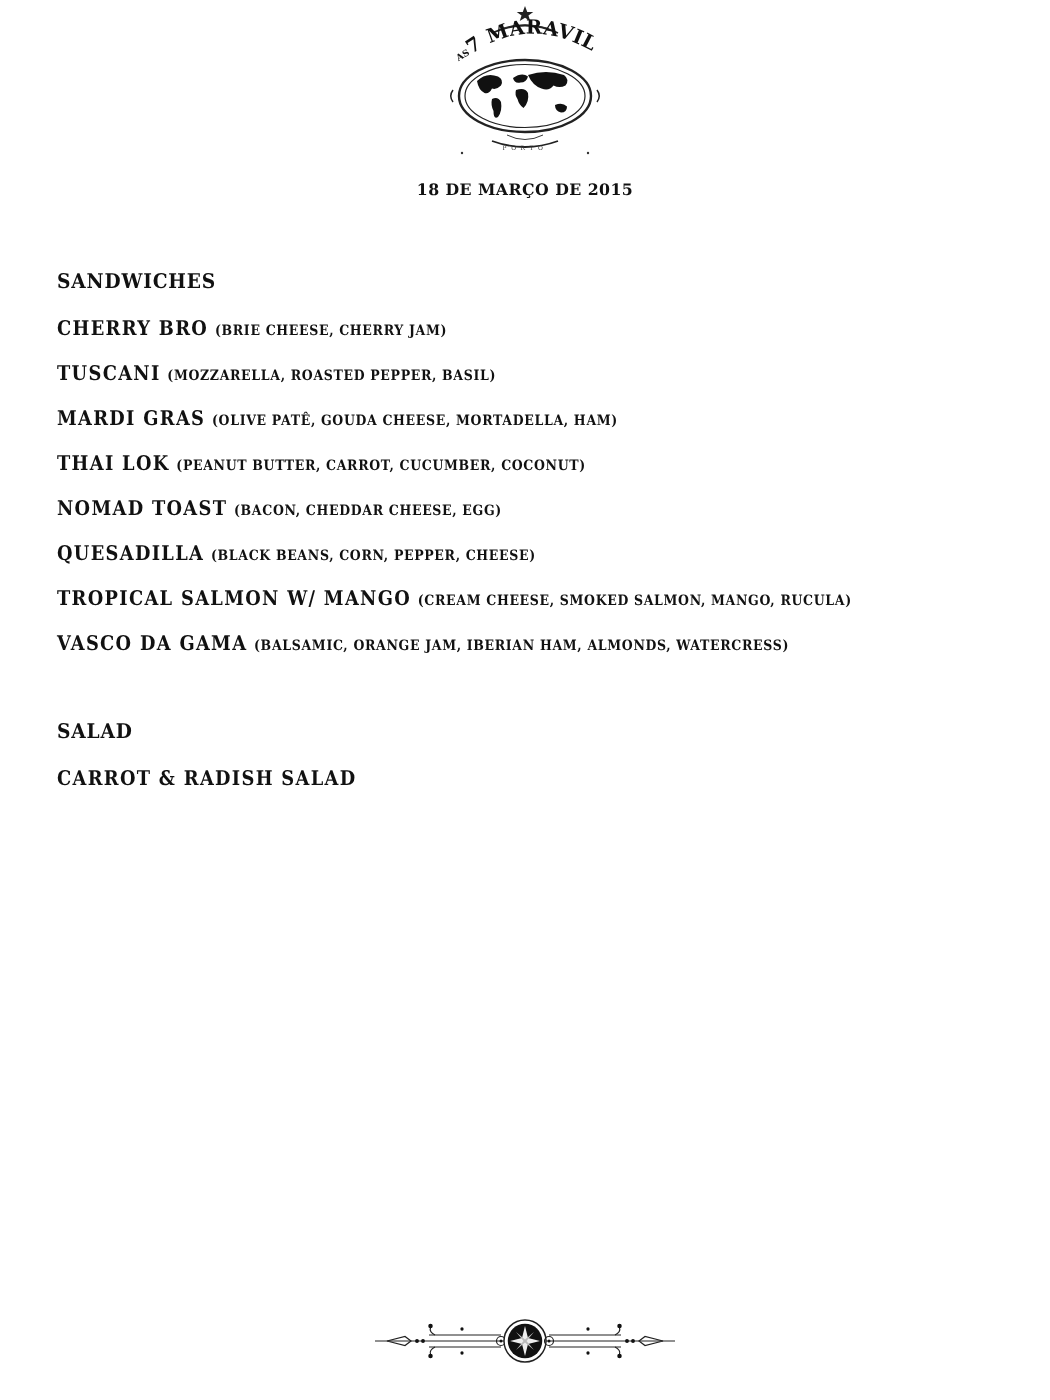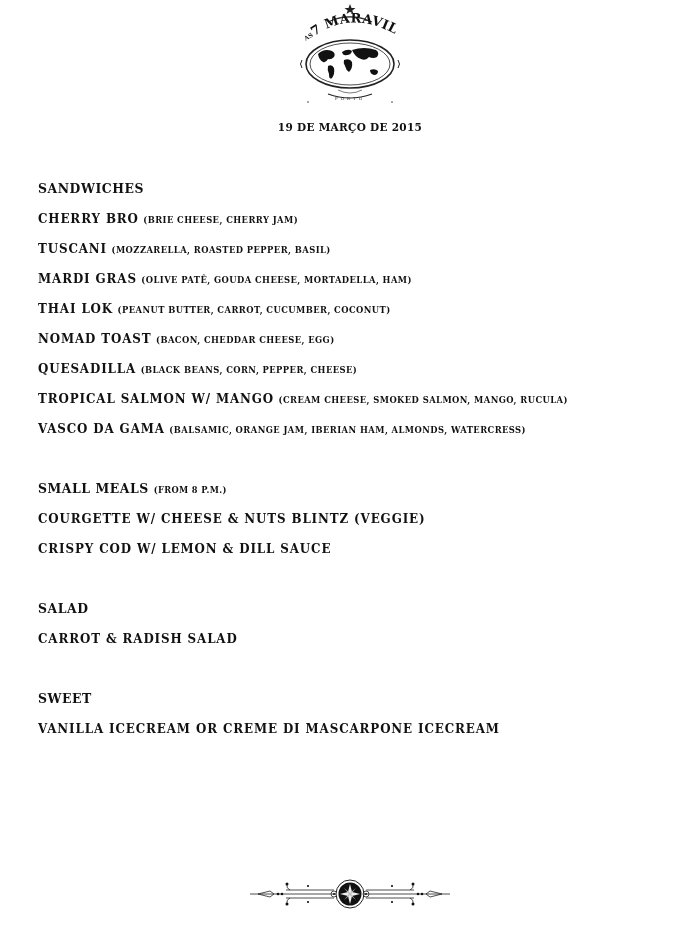--- a/index.html
+++ b/index.html
@@ -113,21 +113,21 @@
     <path d="M72 68 q5 -2 8 1 q0 4 -4 4 q-4 -1 -4 -5 z" fill="#111"></path>
 
     <path d="M30 92 Q52 100 74 92" fill="none" stroke="#222" stroke-width="1.2"></path>
     <path d="M40 88 q12 6 24 0" fill="none" stroke="#222" stroke-width="0.6"></path>
     <text x="52" y="98" text-anchor="middle" font-family="DejaVu Serif, serif" font-size="4" fill="#333" letter-spacing="3">PORTO</text>
     <circle cx="10" cy="100" r="0.8" fill="#333"></circle>
     <circle cx="94" cy="100" r="0.8" fill="#333"></circle>
   </svg>
 </div>
 
-<div class="date">19 DE MARÇO DE 2015</div>
+<div class="date">18 DE MARÇO DE 2015</div>
 
 <div class="menu">
 
 
   <div class="section">
     <div class="section-title">
       <span>SANDWICHES</span>
     </div>
     <div class="item">
       <span class="item-name">CHERRY BRO</span>
@@ -156,50 +156,30 @@
     <div class="item">
       <span class="item-name">TROPICAL SALMON W/ MANGO</span>
       <span class="item-desc">(CREAM CHEESE, SMOKED SALMON, MANGO, RUCULA)</span>
     </div>
     <div class="item">
       <span class="item-name">VASCO DA GAMA</span>
       <span class="item-desc">(BALSAMIC, ORANGE JAM, IBERIAN HAM, ALMONDS, WATERCRESS)</span>
     </div>
   </div>
 
-  <div class="section">
-    <div class="section-title">
-      <span>SMALL MEALS</span>
-      <span class="section-note">(FROM 8 P.M.)</span>
-    </div>
-    <div class="item">
-      <span class="item-name">COURGETTE W/ CHEESE &amp; NUTS BLINTZ (VEGGIE)</span>
-    </div>
-    <div class="item">
-      <span class="item-name">CRISPY COD W/ LEMON &amp; DILL SAUCE</span>
-    </div>
-  </div>
 
   <div class="section">
     <div class="section-title">
       <span>SALAD</span>
     </div>
     <div class="item">
       <span class="item-name">CARROT &amp; RADISH SALAD</span>
     </div>
   </div>
 
-  <div class="section">
-    <div class="section-title">
-      <span>SWEET</span>
-    </div>
-    <div class="item">
-      <span class="item-name">VANILLA ICECREAM OR CREME DI MASCARPONE ICECREAM</span>
-    </div>
-  </div>
 
 </div>
 
 <div class="ornament">
   <svg width="204" height="36" viewBox="0 0 204 36">
 
     <line x1="2" y1="18" x2="88" y2="18" stroke="#222" stroke-width="0.8"></line>
     <path d="M10 18 L22 15 L26 18 L22 21 Z" fill="none" stroke="#222" stroke-width="0.8"></path>
     <circle cx="30" cy="18" r="1.3" fill="#111"></circle>
     <circle cx="34" cy="18" r="1.3" fill="#111"></circle>

